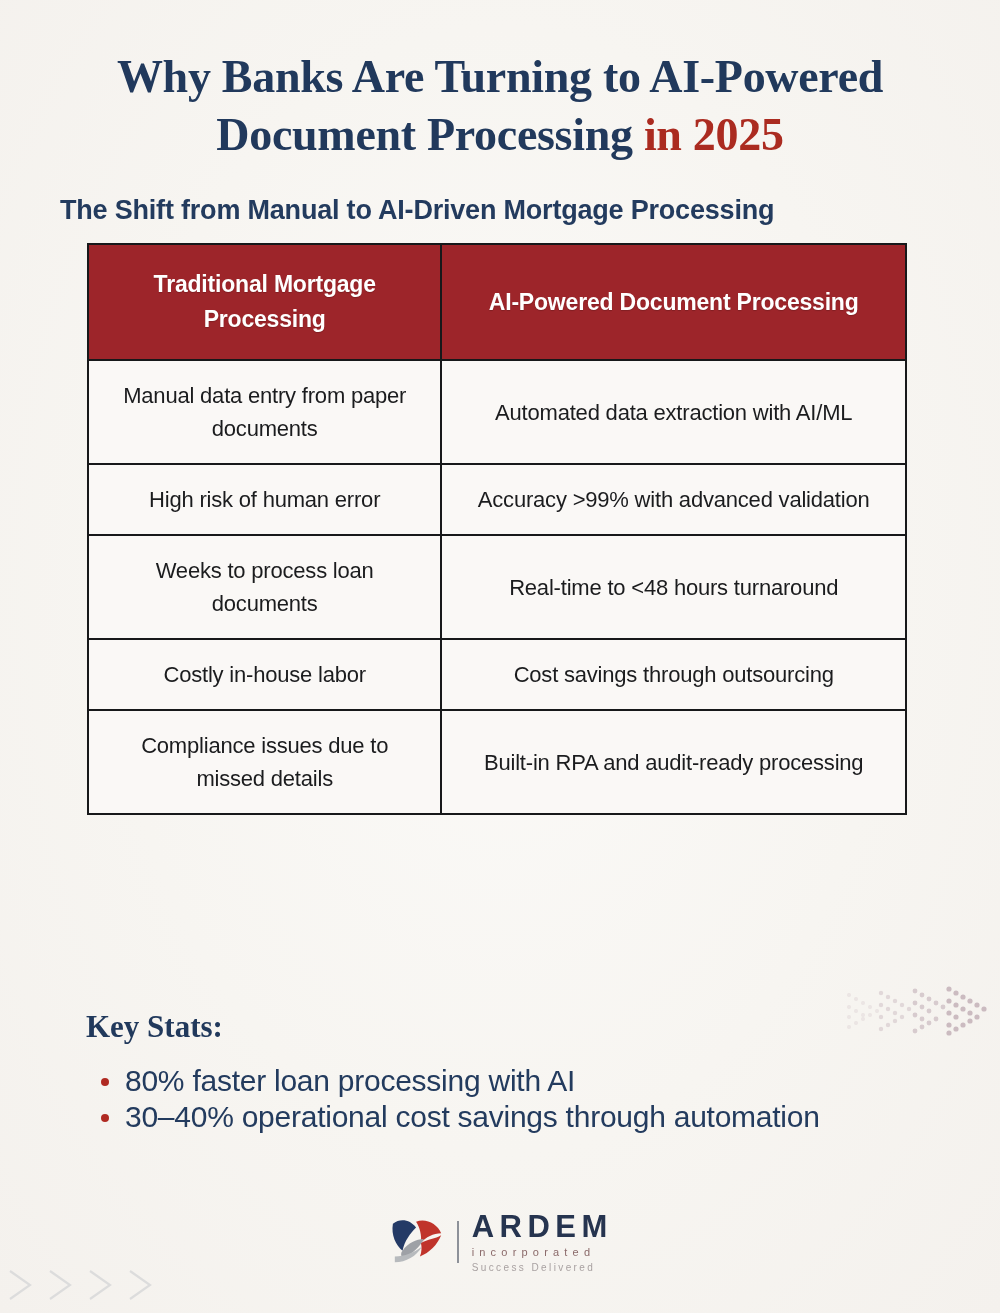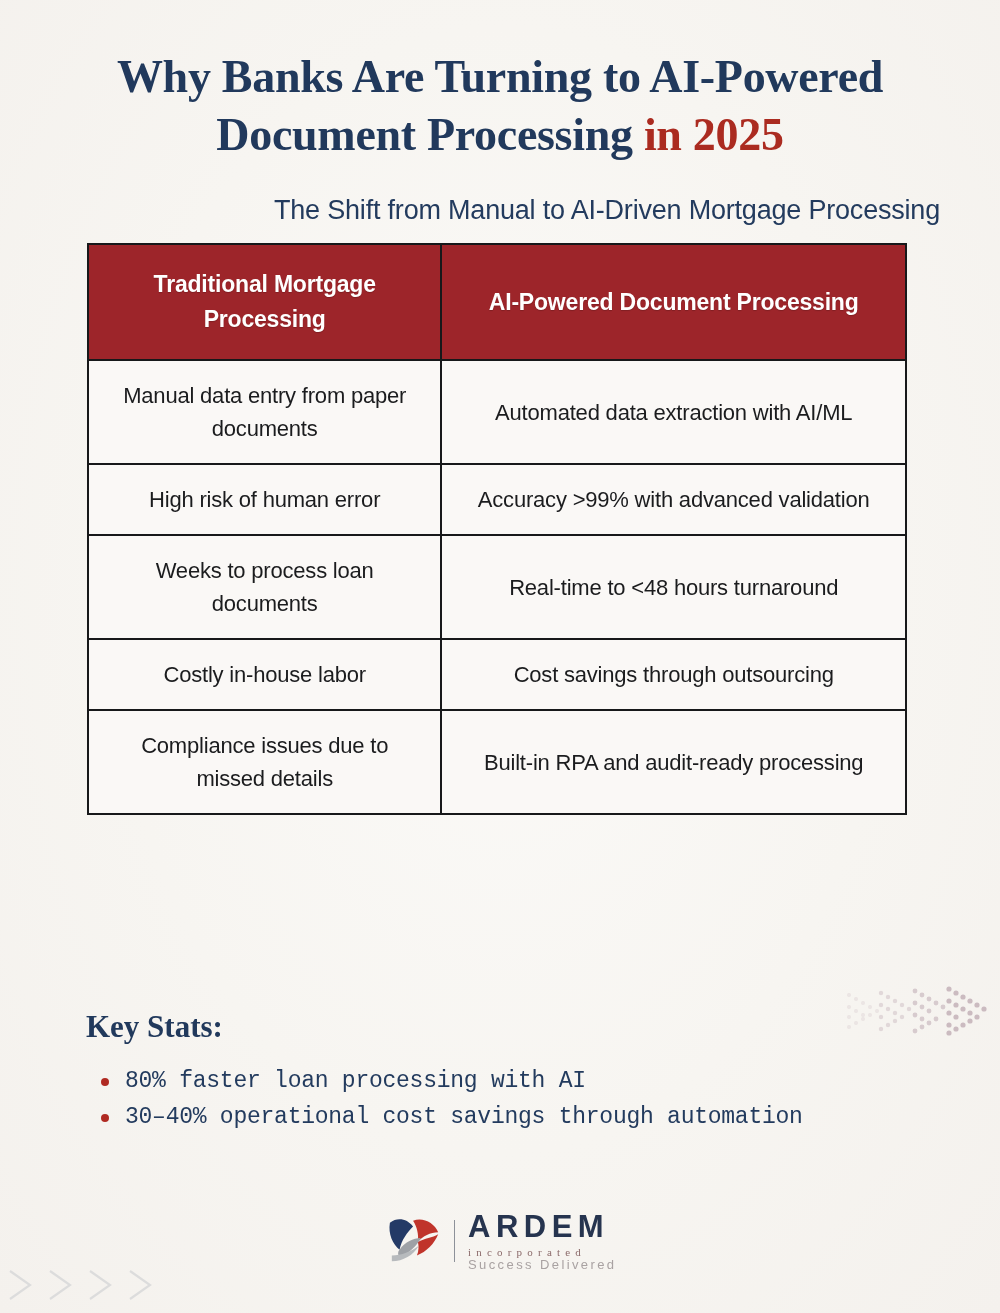--- a/index.html
+++ b/index.html
@@ -45,24 +45,24 @@
   .title-accent {
     color: #ab2b20;
   }
 
   
   .subtitle {
     position: absolute;
     top: 192px;
     left: 60px;
     width: 880px;
-    text-align: right;
+    text-align: left;
     font-family: "Liberation Sans", sans-serif;
     font-size: 27px;
-    font-weight: 400;
+    font-weight: 700;
     line-height: 36px;
     color: #233b5e;
     letter-spacing: -0.2px;
   }
 
   
   .table-wrap {
     position: absolute;
     top: 243px;
     left: 87px;
@@ -121,22 +121,22 @@
     top: 1063px;
     left: 98px;
     width: 860px;
     margin: 0;
     padding: 0;
     list-style: none;
   }
   .keystats-list li {
     position: relative;
     padding-left: 27px;
-    font-family: Liberation Mono, monospace;
-    font-size: 23px;
+    font-family: Liberation Sans, sans-serif;
+    font-size: 30px;
     line-height: 36px;
     color: #233b5e;
     letter-spacing: -0.25px;
     white-space: nowrap;
   }
   .keystats-list li .bullet-dot {
     position: absolute;
     left: 3px;
     top: 15px;
     width: 8px;
@@ -193,31 +193,32 @@
     line-height: 1;
   }
   .logo-word {
     font-family: "Liberation Sans", sans-serif;
     font-weight: bold;
     font-size: 31px;
     letter-spacing: 5.5px;
     color: #26344f;
   }
   .logo-sub {
-    font-family: Liberation Serif, serif;
+    font-family: Liberation Sans, sans-serif;
     font-size: 11px;
     letter-spacing: 5.2px;
     color: #8b6a6a;
     margin-top: 5px;
   }
   .logo-tag {
     font-family: "Liberation Sans", sans-serif;
-    font-size: 13px;
+    font-size: 10px;
     letter-spacing: 2.4px;
     color: #a9a2a2;
+    margin-top: 5px;
   }
 </style>
 </head>
 <body>
 
 <div class="page">
 
   <div class="title-block">
     <div class="title-line">Why Banks Are Turning to AI-Powered</div>
     <div class="title-line"><span>Document Processing </span><span class="title-accent">in 2025</span></div>

